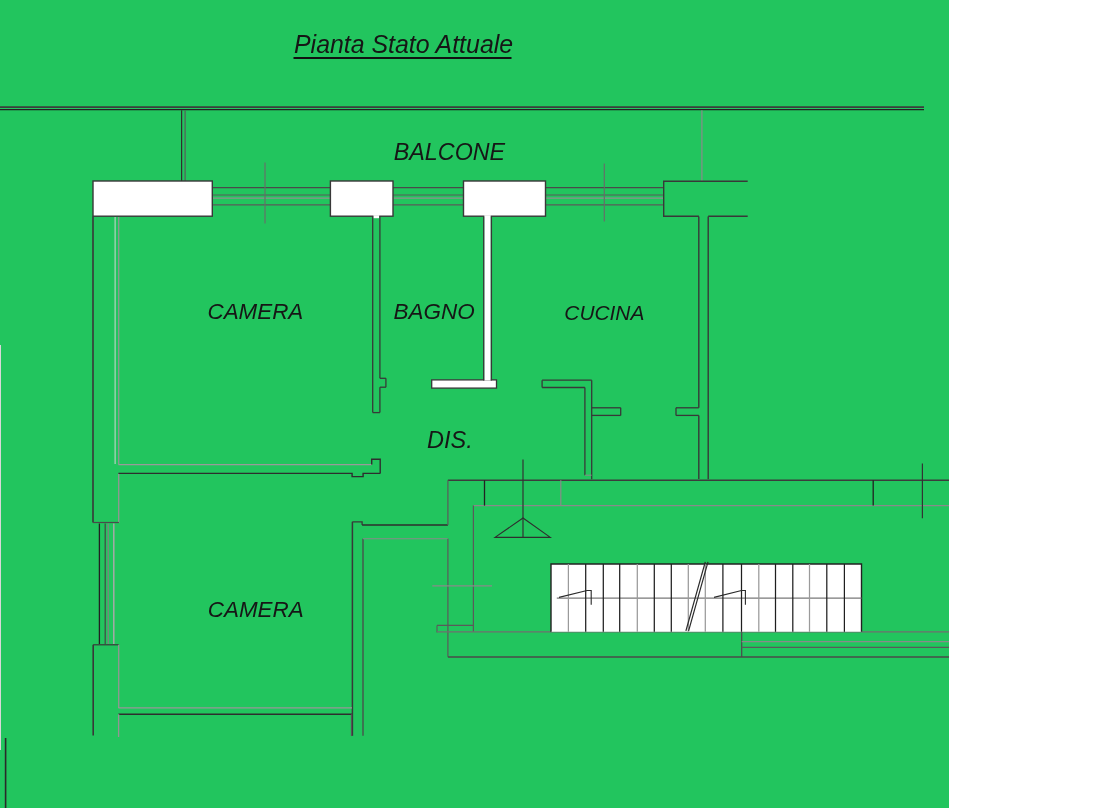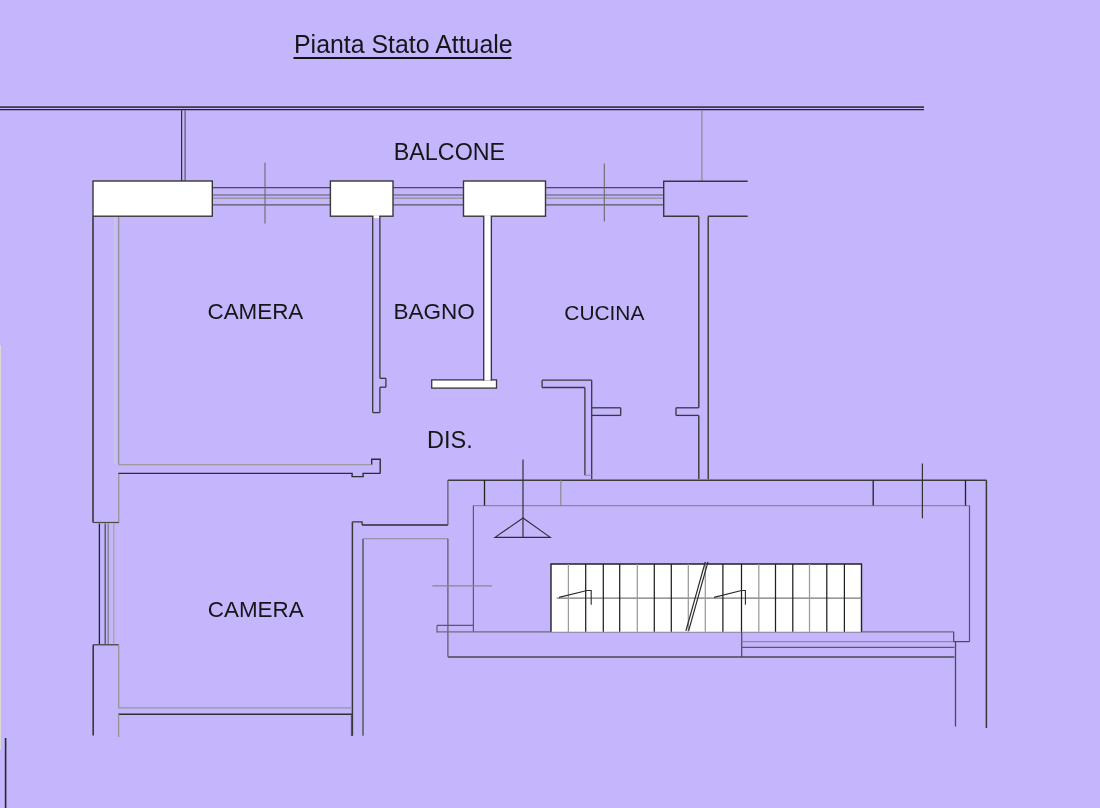--- a/index.html
+++ b/index.html
@@ -1,16 +1,16 @@
 <!DOCTYPE html>
 <html><head>
 <meta charset="utf-8">
 <style>
   html,body{margin:0;padding:0;background:#ffffff;}
-  .page{position:relative;width:1100px;height:808px;background:#c4b5fd;overflow:hidden;}
+  .page{position:relative;width:949px;height:808px;background:#22c55e;overflow:hidden;font-style:italic;}
   svg{display:block;}
   text{font-family:"Liberation Sans",sans-serif;fill:#161616;-webkit-font-smoothing:antialiased;}
 </style>
 </head>
 <body>
 <div class="page">
 <svg width="1100" height="808" viewBox="0 0 1100 808" fill="none">
 
 <g>
 <text x="294" y="52.8" font-size="24.9" letter-spacing="0">Pianta Stato Attuale</text>

